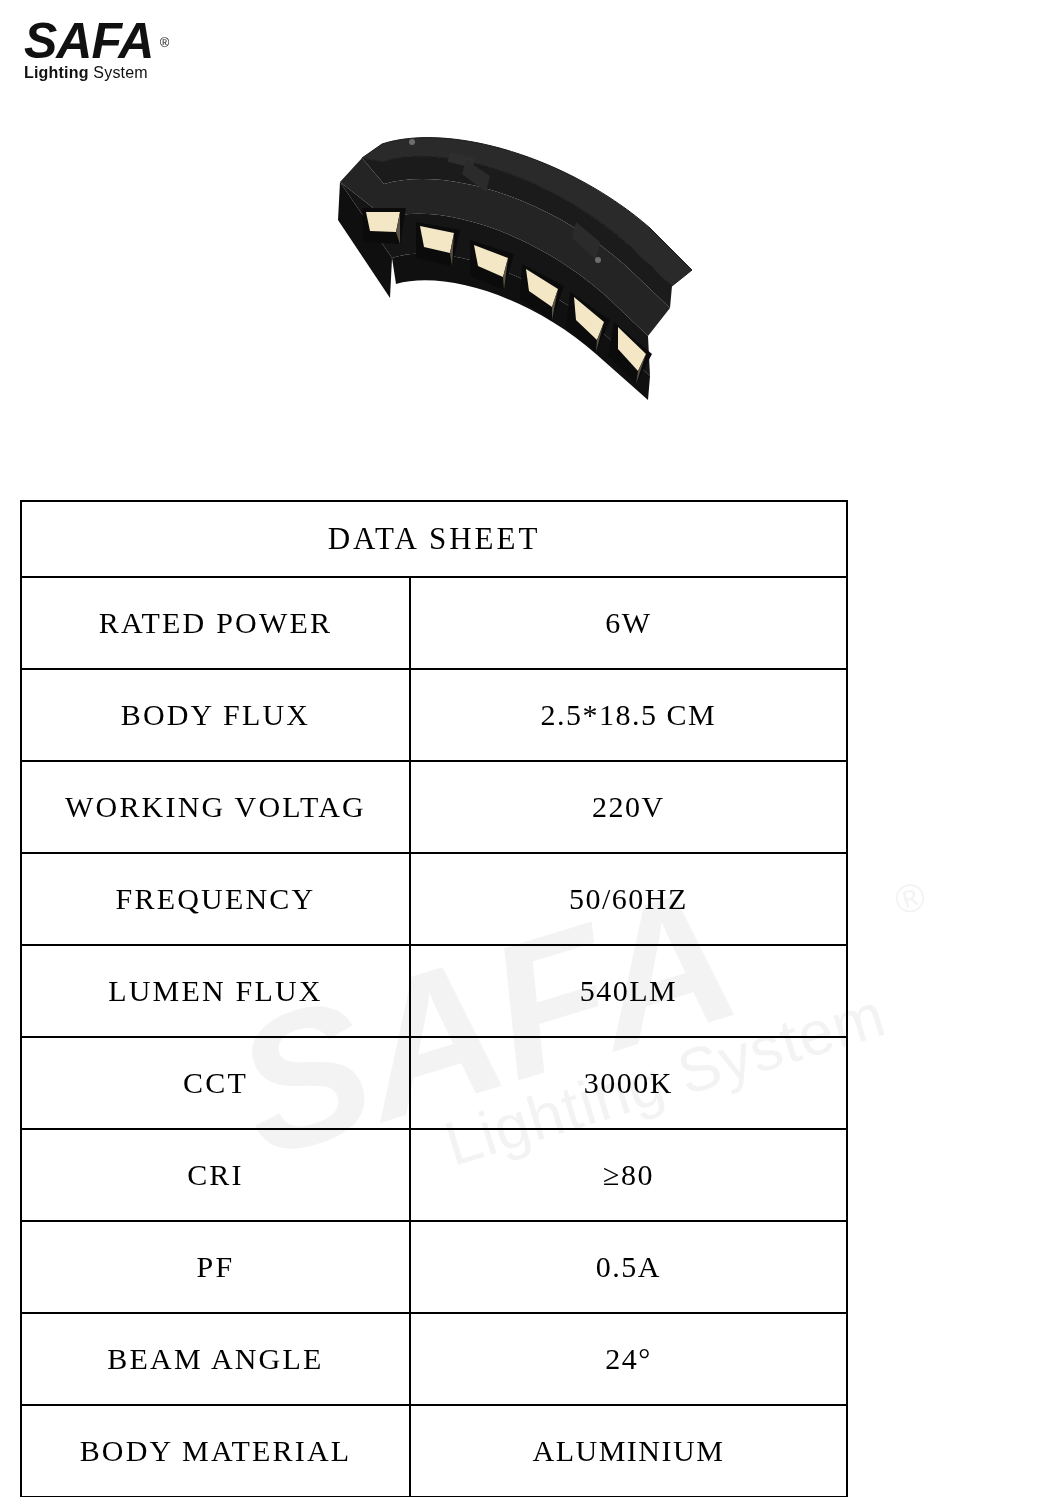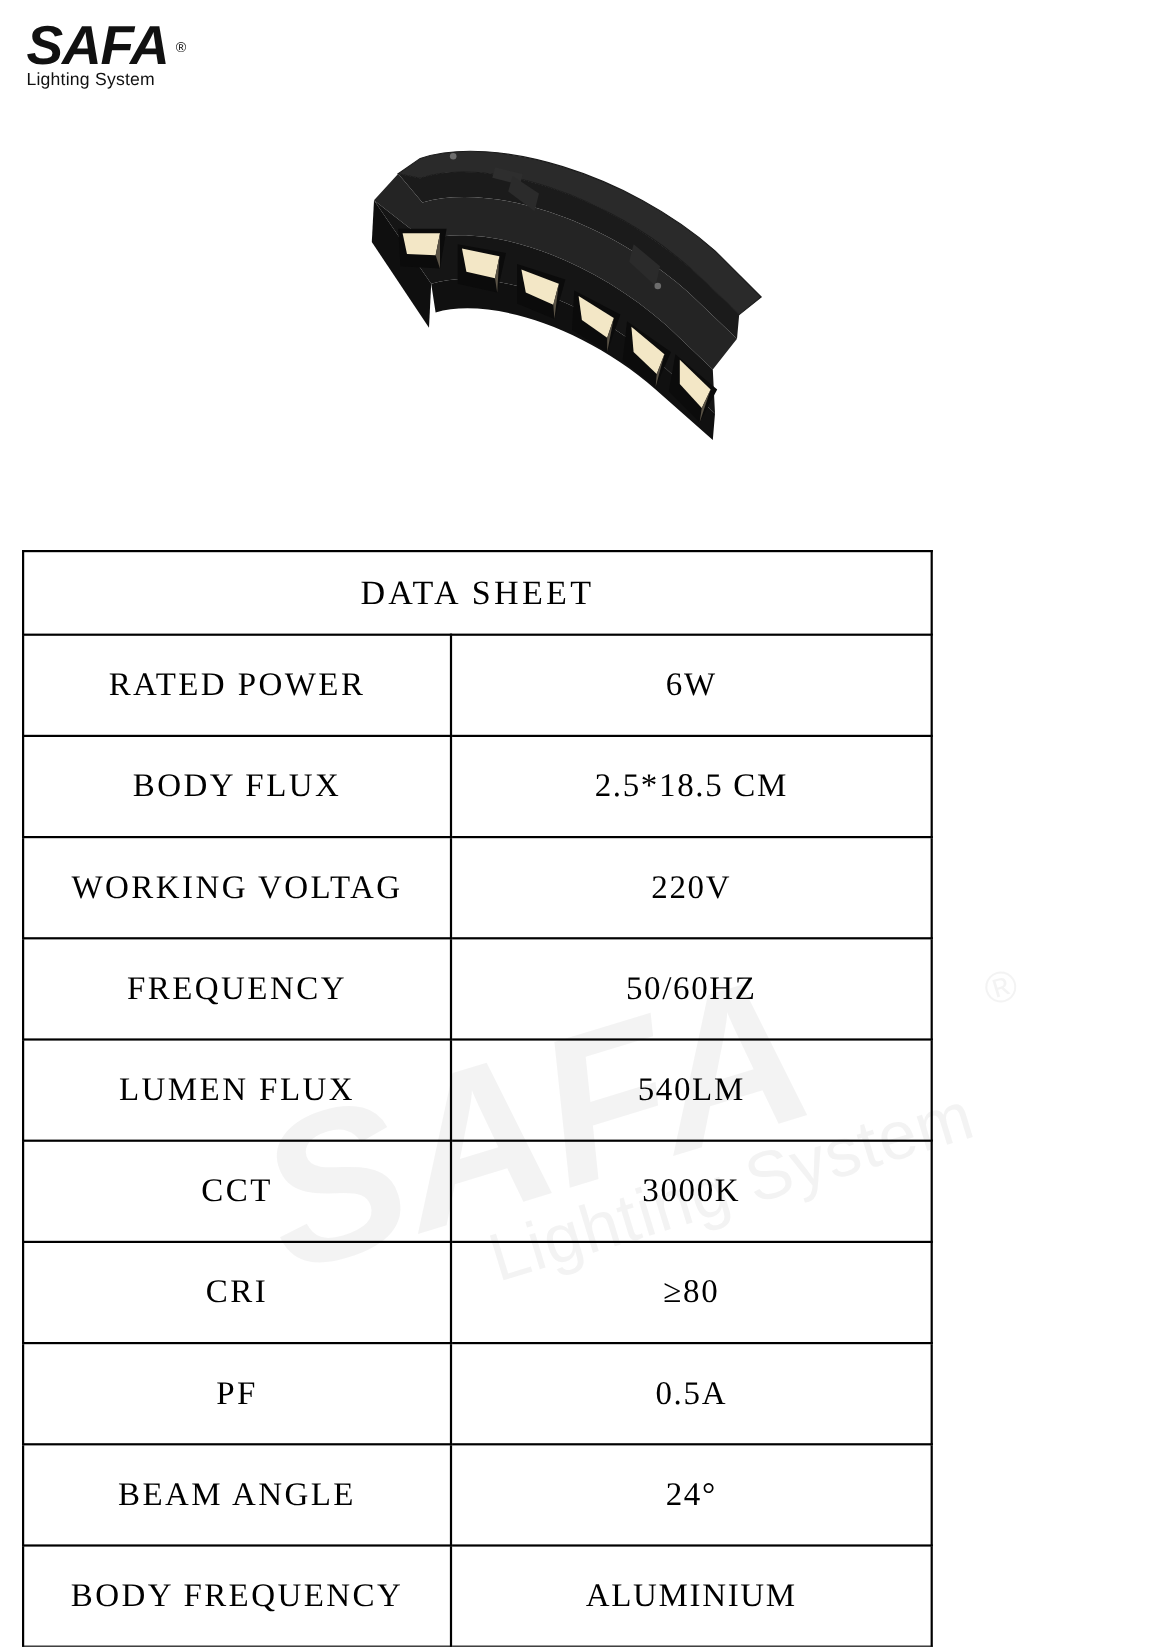--- a/index.html
+++ b/index.html
@@ -47,21 +47,21 @@
     font-family: "Liberation Sans", sans-serif;
     font-size: 16px;
     color: #111;
     margin-top: -4px;
     letter-spacing: 0.2px;
   }
   .logo-sub .sys {
     font-weight: normal;
   }
   .logo-sub .lighting {
-    font-weight: normal;
+    font-weight: bold;
     margin-top: 34px;
   }
 
   
   .product-area {
     position: absolute;
     left: 0;
     top: 95px;
     width: 1058px;
     height: 360px;
@@ -254,17 +254,17 @@
     </tr>
     <tr>
       <td class="label">PF</td>
       <td class="value">0.5A</td>
     </tr>
     <tr>
       <td class="label">BEAM ANGLE</td>
       <td class="value">24°</td>
     </tr>
     <tr>
-      <td class="label">BODY FREQUENCY</td>
+      <td class="label">BODY MATERIAL</td>
       <td class="value">ALUMINIUM</td>
     </tr>
   </tbody>
 </table>
 
 </body></html>

